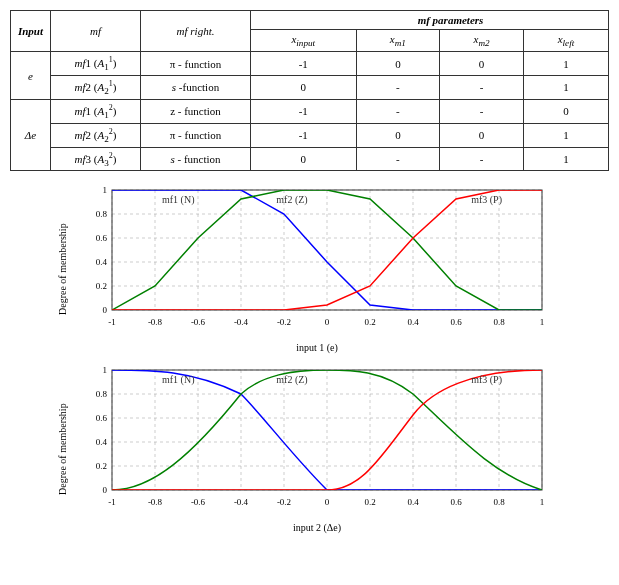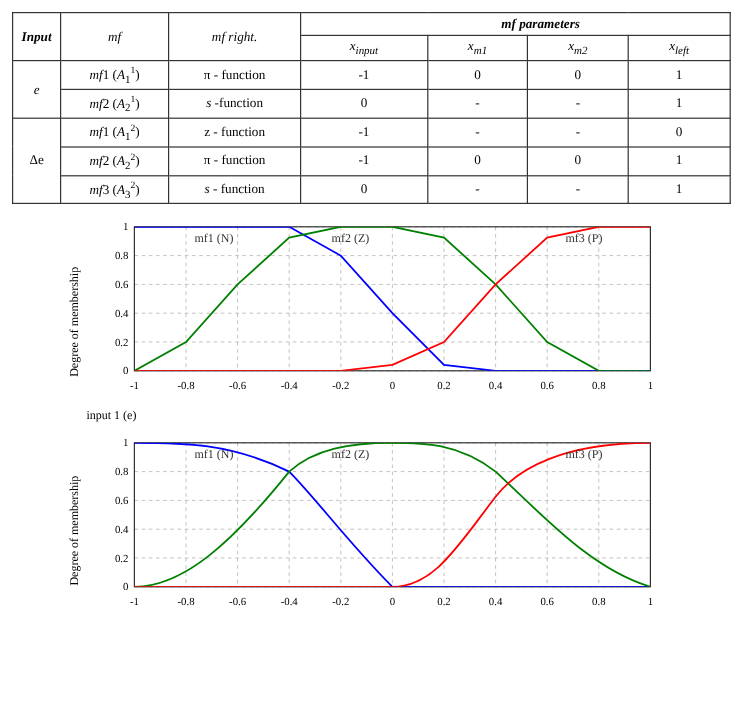--- a/index.html
+++ b/index.html
@@ -61,21 +61,21 @@
       margin-right: 4px;
       height: 140px;
     }
 
     svg.chart-svg {
       display: block;
     }
 
     .x-label {
       font-size: 10px;
-      text-align: left;
+      text-align: center;
       margin-top: 2px;
     }
   </style>
 </head>
 <body>
 
 <table>
   <thead>
     <tr>
       <th rowspan="2" class="col-input">Input</th>
@@ -104,21 +104,21 @@
     <tr>
       <td><em>mf</em>2 (<em>A</em><sub>2</sub><sup>1</sup>)</td>
       <td><em>s</em> -function</td>
       <td>0</td>
       <td>-</td>
       <td>-</td>
       <td>1</td>
     </tr>
 
     <tr>
-      <td rowspan="3" style="">Δe</td>
+      <td rowspan="3" style="font-style:italic;">Δe</td>
       <td><em>mf</em>1 (<em>A</em><sub>1</sub><sup>2</sup>)</td>
       <td>z - function</td>
       <td>-1</td>
       <td>-</td>
       <td>-</td>
       <td>0</td>
     </tr>
     <tr>
       <td><em>mf</em>2 (<em>A</em><sub>2</sub><sup>2</sup>)</td>
       <td>π - function</td>
@@ -257,15 +257,16 @@
         <path clip-path="url(#clip2)" d="M40,5 C80,5 120,5 169,29 C190,50 220,90 255,125 L470,125" fill="none" stroke="blue" stroke-width="1.5"></path>
 
         <path clip-path="url(#clip2)" d="M40,125 C80,125 120,90 169,29 C190,10 220,5 255,5 C280,5 310,5 341,29 C380,65 420,110 470,125" fill="none" stroke="green" stroke-width="1.5"></path>
 
         <path clip-path="url(#clip2)" d="M40,125 L255,125 C290,125 310,90 341,50 C360,25 400,5 470,5" fill="none" stroke="red" stroke-width="1.5"></path>
 
         <text x="90" y="18" font-size="10" fill="#333">mf1 (N)</text>
         <text x="220" y="18" font-size="10" fill="#333" text-anchor="middle">mf2 (Z)</text>
         <text x="430" y="18" font-size="10" fill="#333" text-anchor="end">mf3 (P)</text>
       </svg>
+      <div class="x-label" style="width:490px;">input 2 (Δe)</div>
     </div>
   </div>
 </div>
 
 </body></html>

